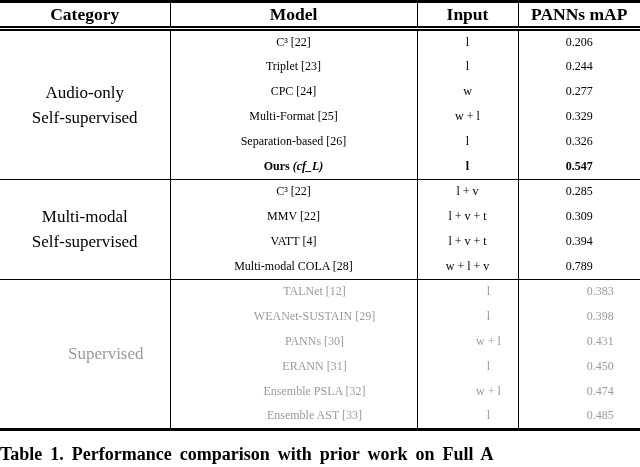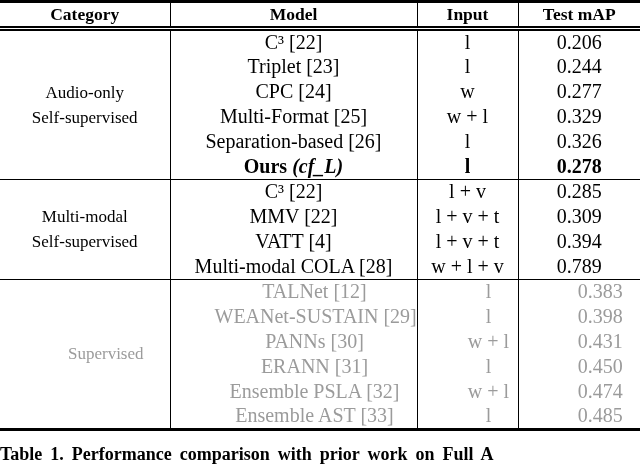--- a/index.html
+++ b/index.html
@@ -17,21 +17,21 @@
   }
   col.c-category { width: 170px; }
   col.c-model    { width: 247px; }
   col.c-input    { width: 101px; }
   col.c-map      { width: 122px; }
 
   th, td {
     height: 25px;
     text-align: center;
     vertical-align: middle;
-    font-size: 20px;
+    font-size: 12px;
     line-height: 23px;
     padding: 0 2px;
     overflow: hidden;
     white-space: nowrap;
   }
   thead th {
     border-top: 3px solid #000;
     border-bottom: 5px double #000;
     font-weight: bold;
     font-size: 17.5px;
@@ -70,21 +70,21 @@
     <col class="c-category">
       <col class="c-model">
       <col class="c-input">
       <col class="c-map">
   </colgroup>
   <thead>
     <tr>
       <th class="v-r">Category</th>
       <th class="v-r">Model</th>
       <th class="v-r">Input</th>
-      <th>Test mAP</th>
+      <th>PANNs mAP</th>
     </tr>
   </thead>
 
   <tbody class="section-audio">
     <tr>
       <td class="v-r cat-cell" rowspan="6">
         <span>Audio-only</span><br>
         <span>Self-supervised</span>
       </td>
       <td class="v-r">C³ [22]</td>
@@ -107,21 +107,21 @@
       <td>0.329</td>
     </tr>
     <tr>
       <td class="v-r">Separation-based [26]</td>
       <td class="v-r">l</td>
       <td>0.326</td>
     </tr>
     <tr class="ours-row">
       <td class="v-r"><b>Ours</b> <span class="model-italic">(cf_L)</span></td>
       <td class="v-r">l</td>
-      <td>0.278</td>
+      <td>0.547</td>
     </tr>
   </tbody>
 
   <tbody class="section-multimodal">
     <tr>
       <td class="v-r cat-cell" rowspan="4">
         <span>Multi-modal</span><br>
         <span>Self-supervised</span>
       </td>
       <td class="v-r">C³ [22]</td>

